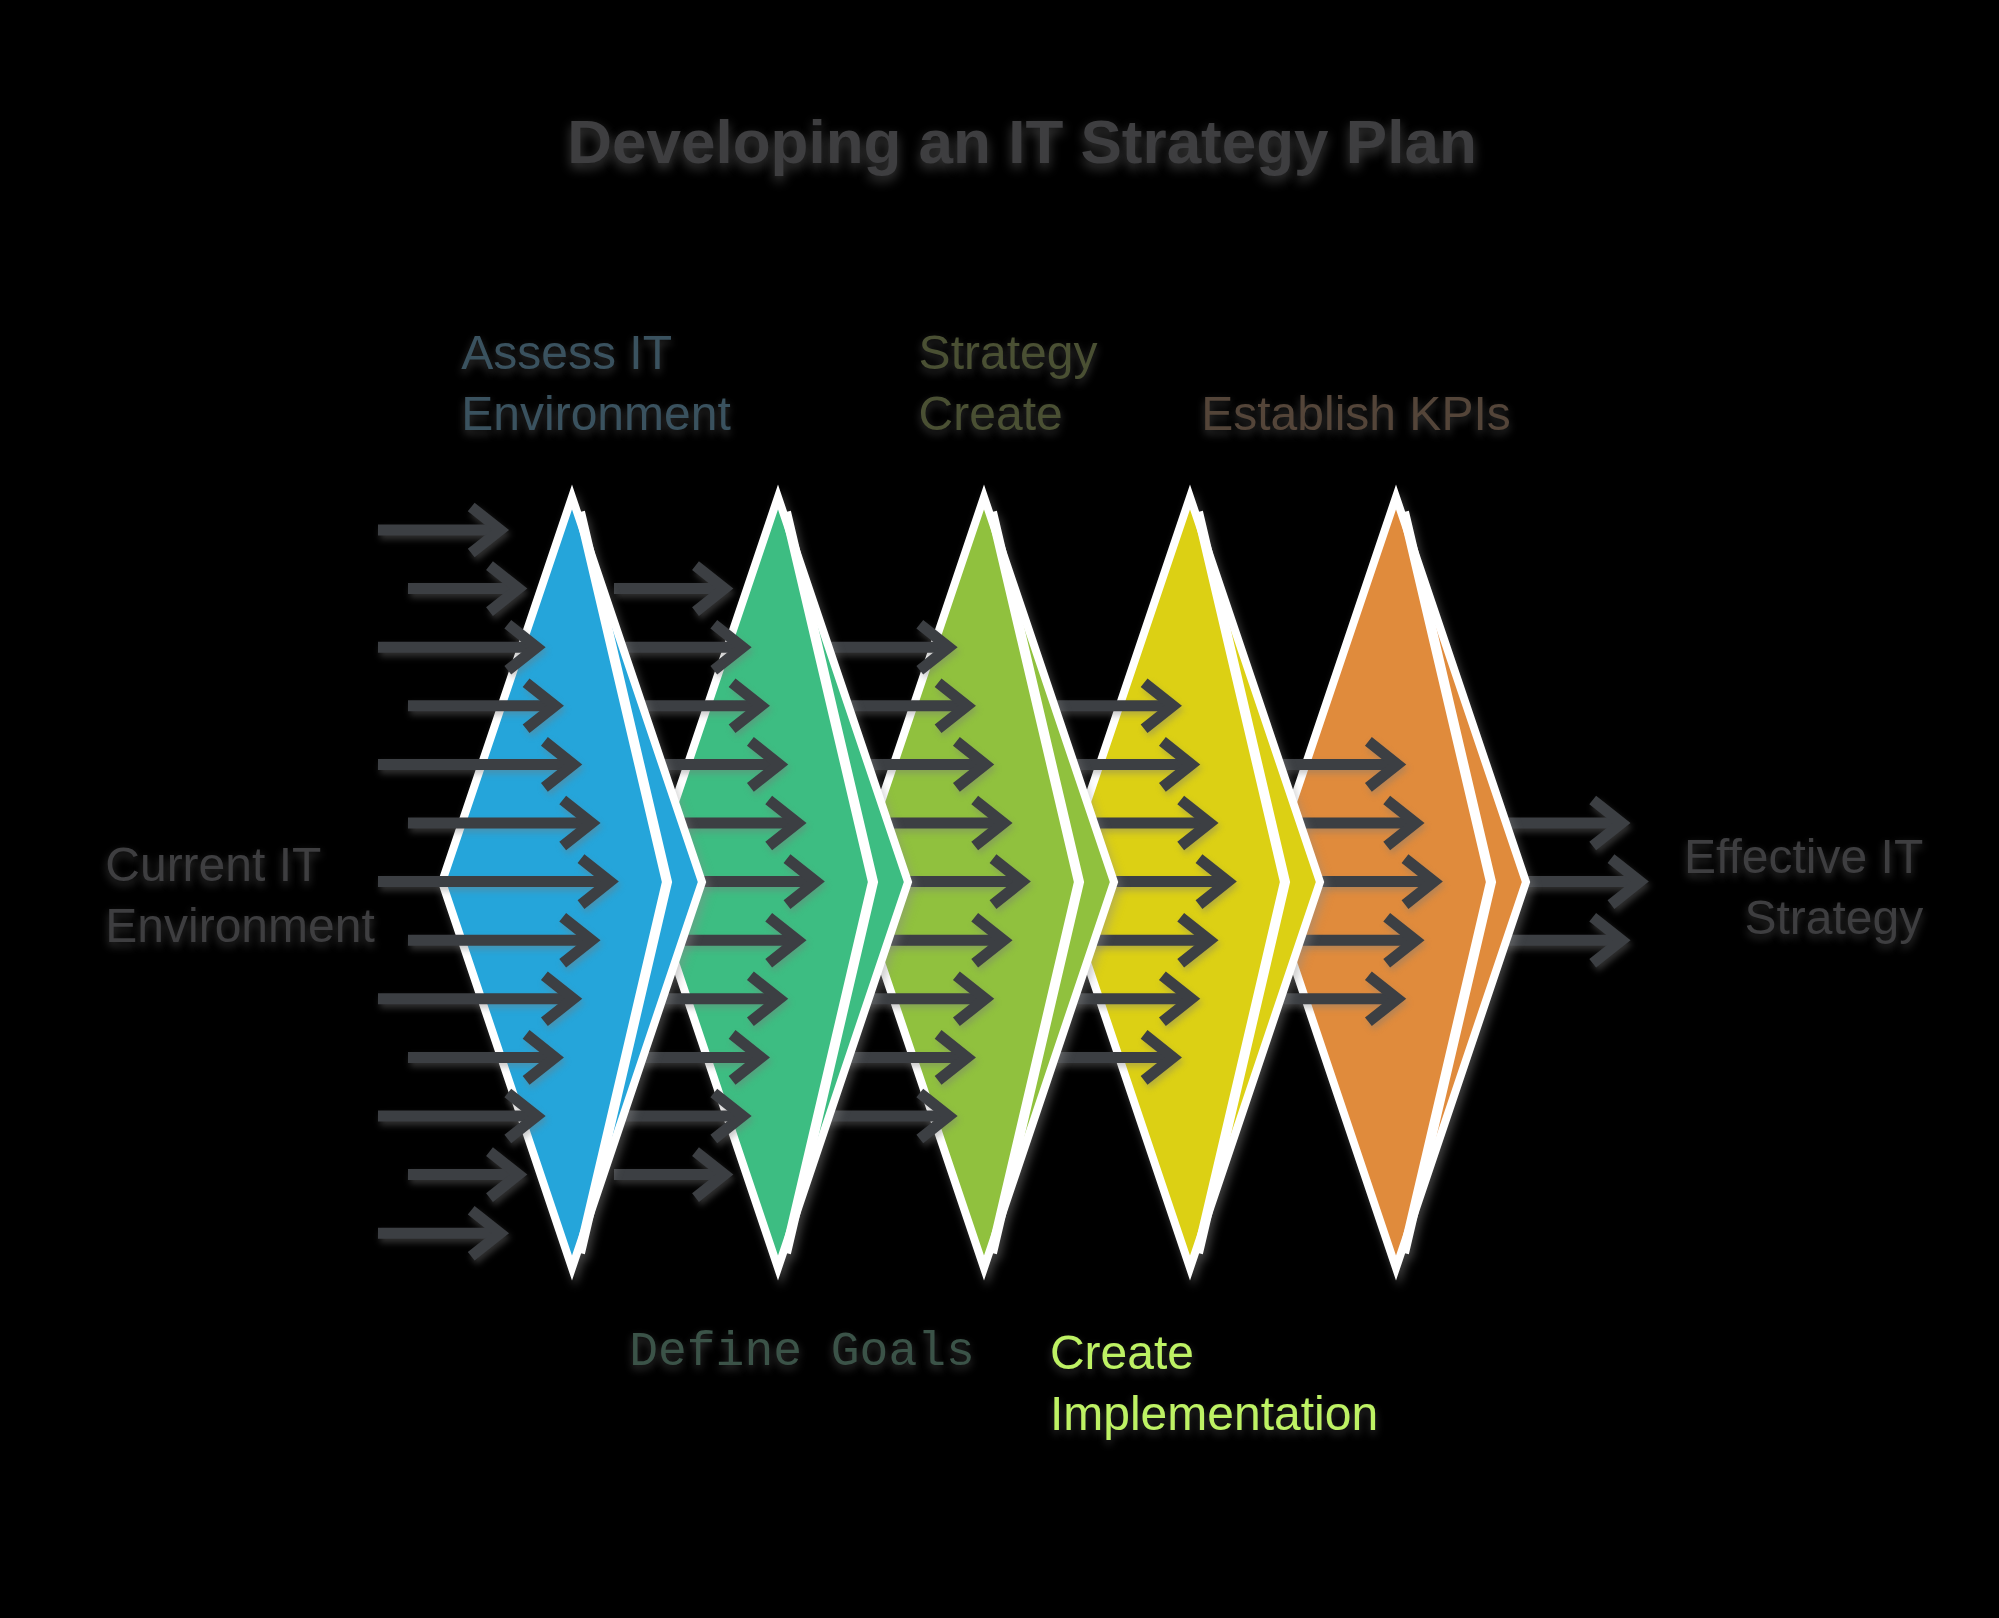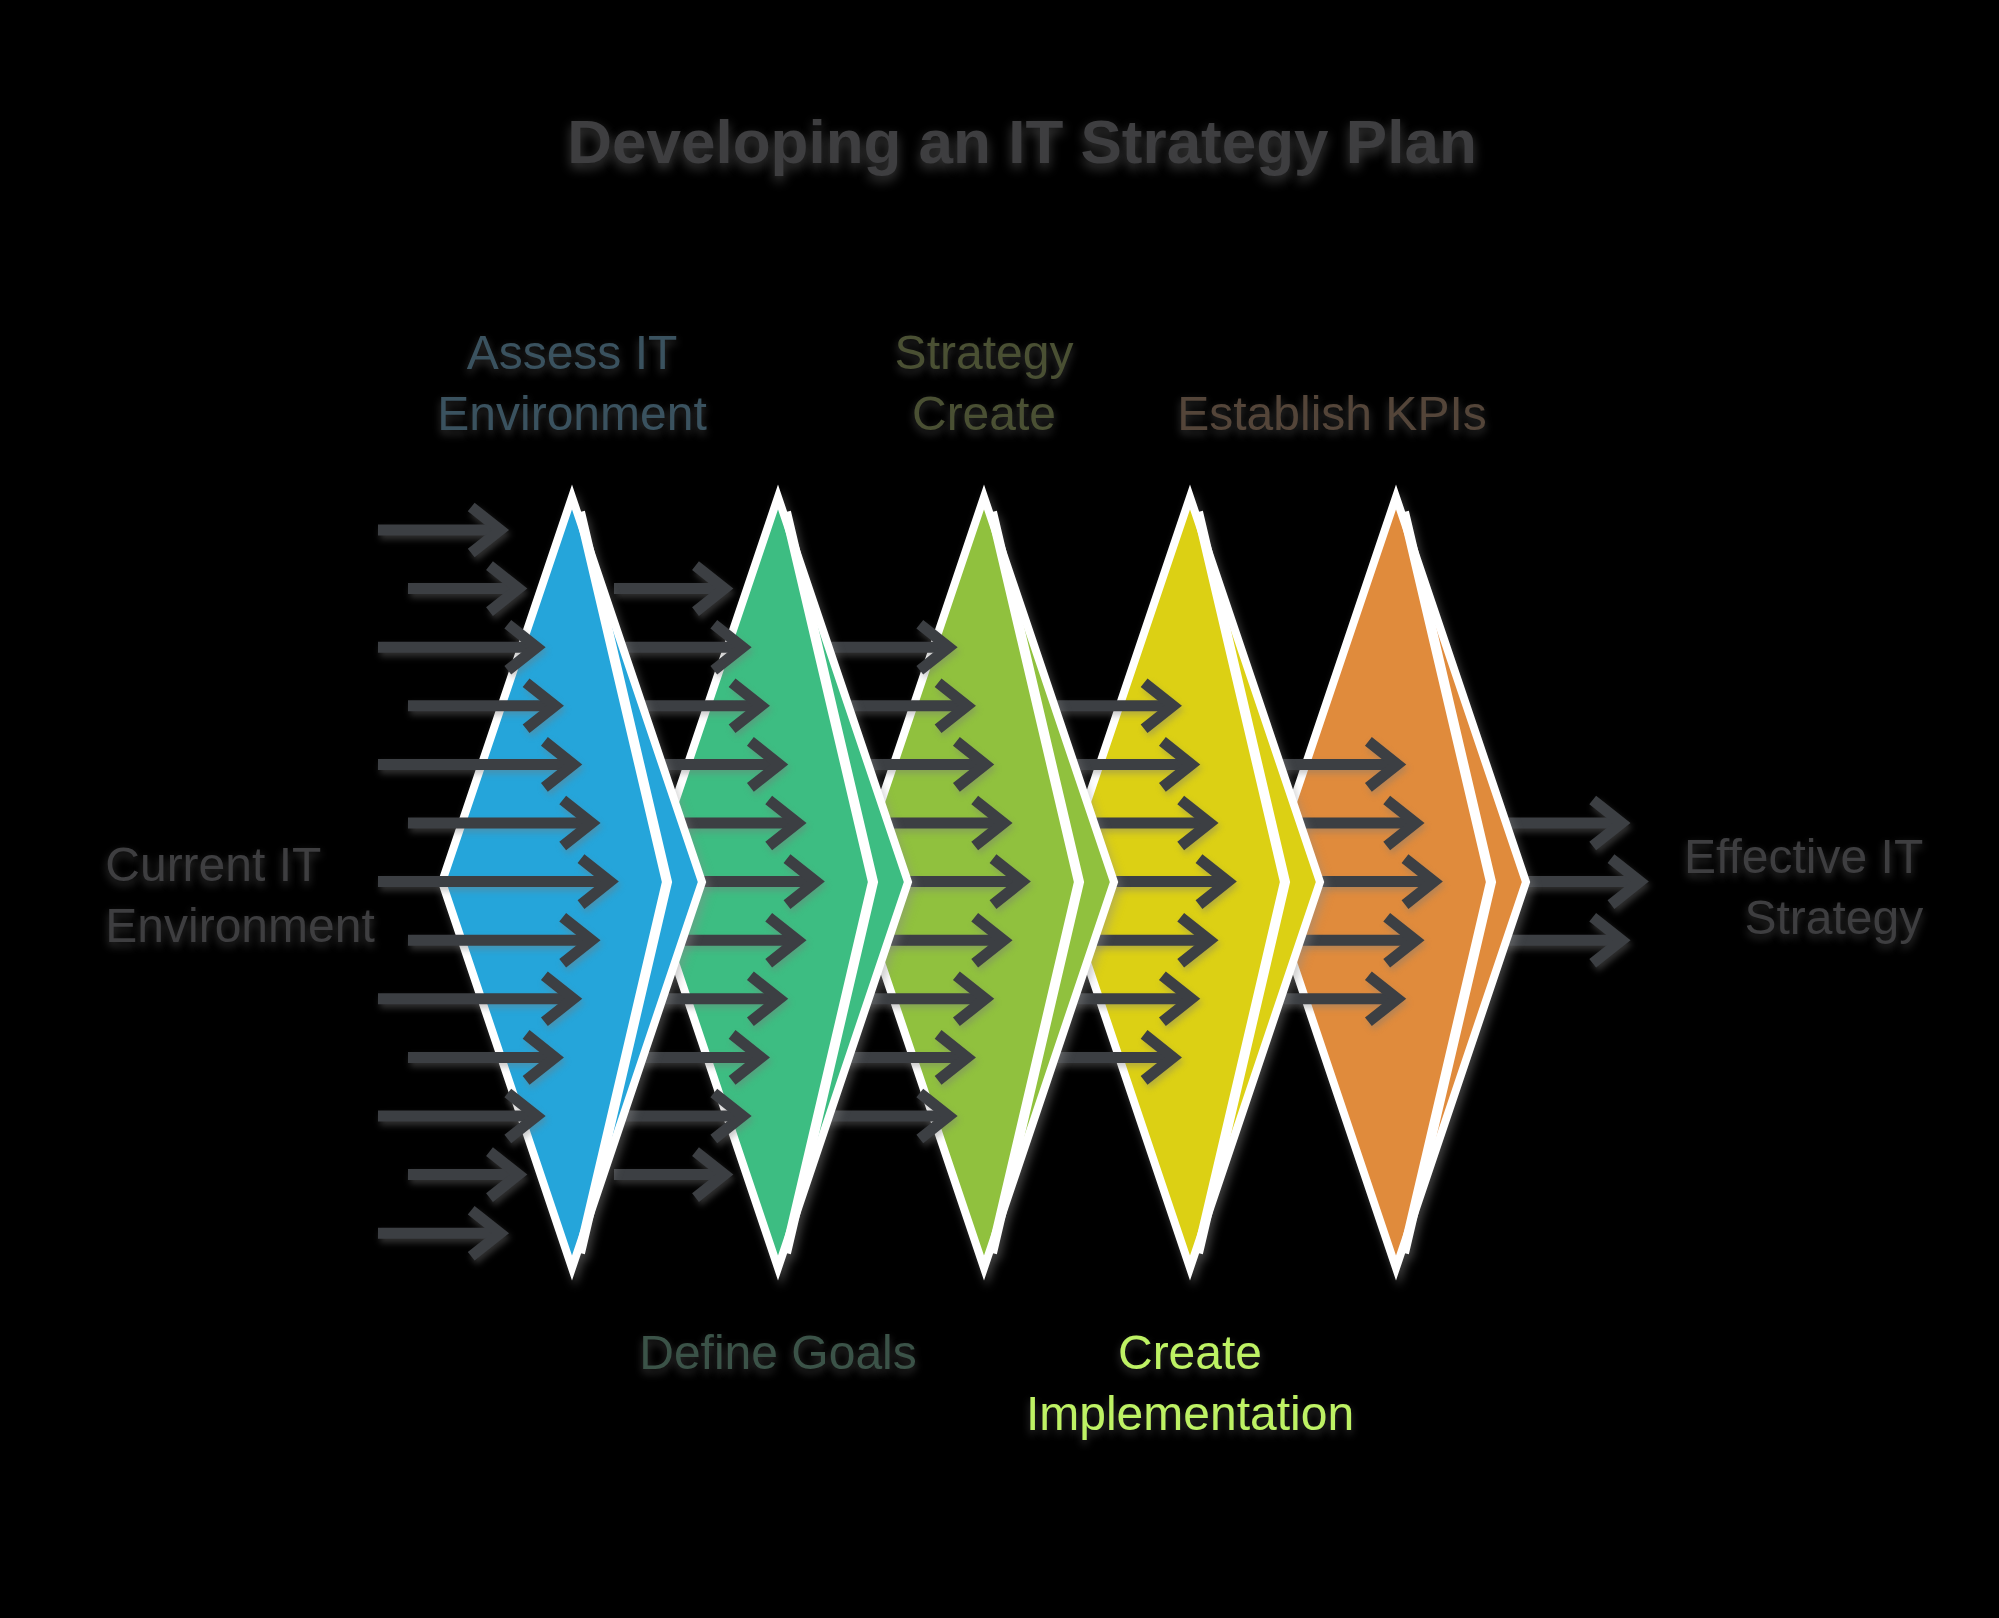--- a/index.html
+++ b/index.html
@@ -12,21 +12,21 @@
   .arrow-grp{filter:drop-shadow(2px 4px 3px rgba(120,120,120,0.4));}
   #diagram-title{
     position:absolute;left:1022px;top:106px;transform:translateX(-50%);
     font-size:62px;font-weight:bold;white-space:nowrap;
     text-shadow:0 5px 12px rgba(140,140,140,0.45);
   }
   .stage-label,.side-label{
     position:absolute;font-size:48px;line-height:61px;white-space:nowrap;
     text-shadow:0 4px 9px rgba(145,145,145,0.38);
   }
-  .stage-label{transform:translateX(-50%);text-align:center;}
+  .stage-label{transform:translateX(-50%);text-align:left;margin-left:24px;}
   .side-label.centered{transform:translateX(-50%);}
   .side-label.leftal{text-align:right;}
   .lbl-line{display:block;}
 </style>
 </head>
 <body>
 
 <div id="canvas">
   <svg id="diagram-svg" width="1999" height="1618" viewBox="0 0 1999 1618">
       <g class="arrow-grp">
@@ -157,21 +157,21 @@
         <line x1="378" y1="1233.2" x2="497.2" y2="1233.2" stroke="#3c3f43" stroke-width="11"></line>
         <path d="M 471.2 1210.2 L 500.2 1233.2 L 471.2 1256.2" fill="none" stroke="#3c3f43" stroke-width="11" stroke-linejoin="miter"></path>
       </g>
     </svg>
   <div id="diagram-title" style="color: rgb(62, 62, 64);">Developing an IT Strategy Plan</div>
   <div id="labels-layer">
       <div class="stage-label" style="left: 572px; top: 322px; color: rgb(58, 82, 95);">
         <span class="lbl-line">Assess IT</span>
         <span class="lbl-line">Environment</span>
       </div>
-      <div class="stage-label" style="left: 778px; top: 1322px; color: rgb(59, 83, 72);">
+      <div class="stage-label" style="left: 778px; top: 1322px; color: rgb(59, 83, 72); font-family: Liberation Mono, monospace;">
         <span class="lbl-line">Define Goals</span>
       </div>
       <div class="stage-label" style="left: 984px; top: 322px; color: rgb(74, 80, 51);">
         <span class="lbl-line">Strategy</span>
         <span class="lbl-line">Create</span>
       </div>
       <div class="stage-label" style="left: 1190px; top: 1322px; color: #bef264;">
         <span class="lbl-line">Create</span>
         <span class="lbl-line">Implementation</span>
       </div>

